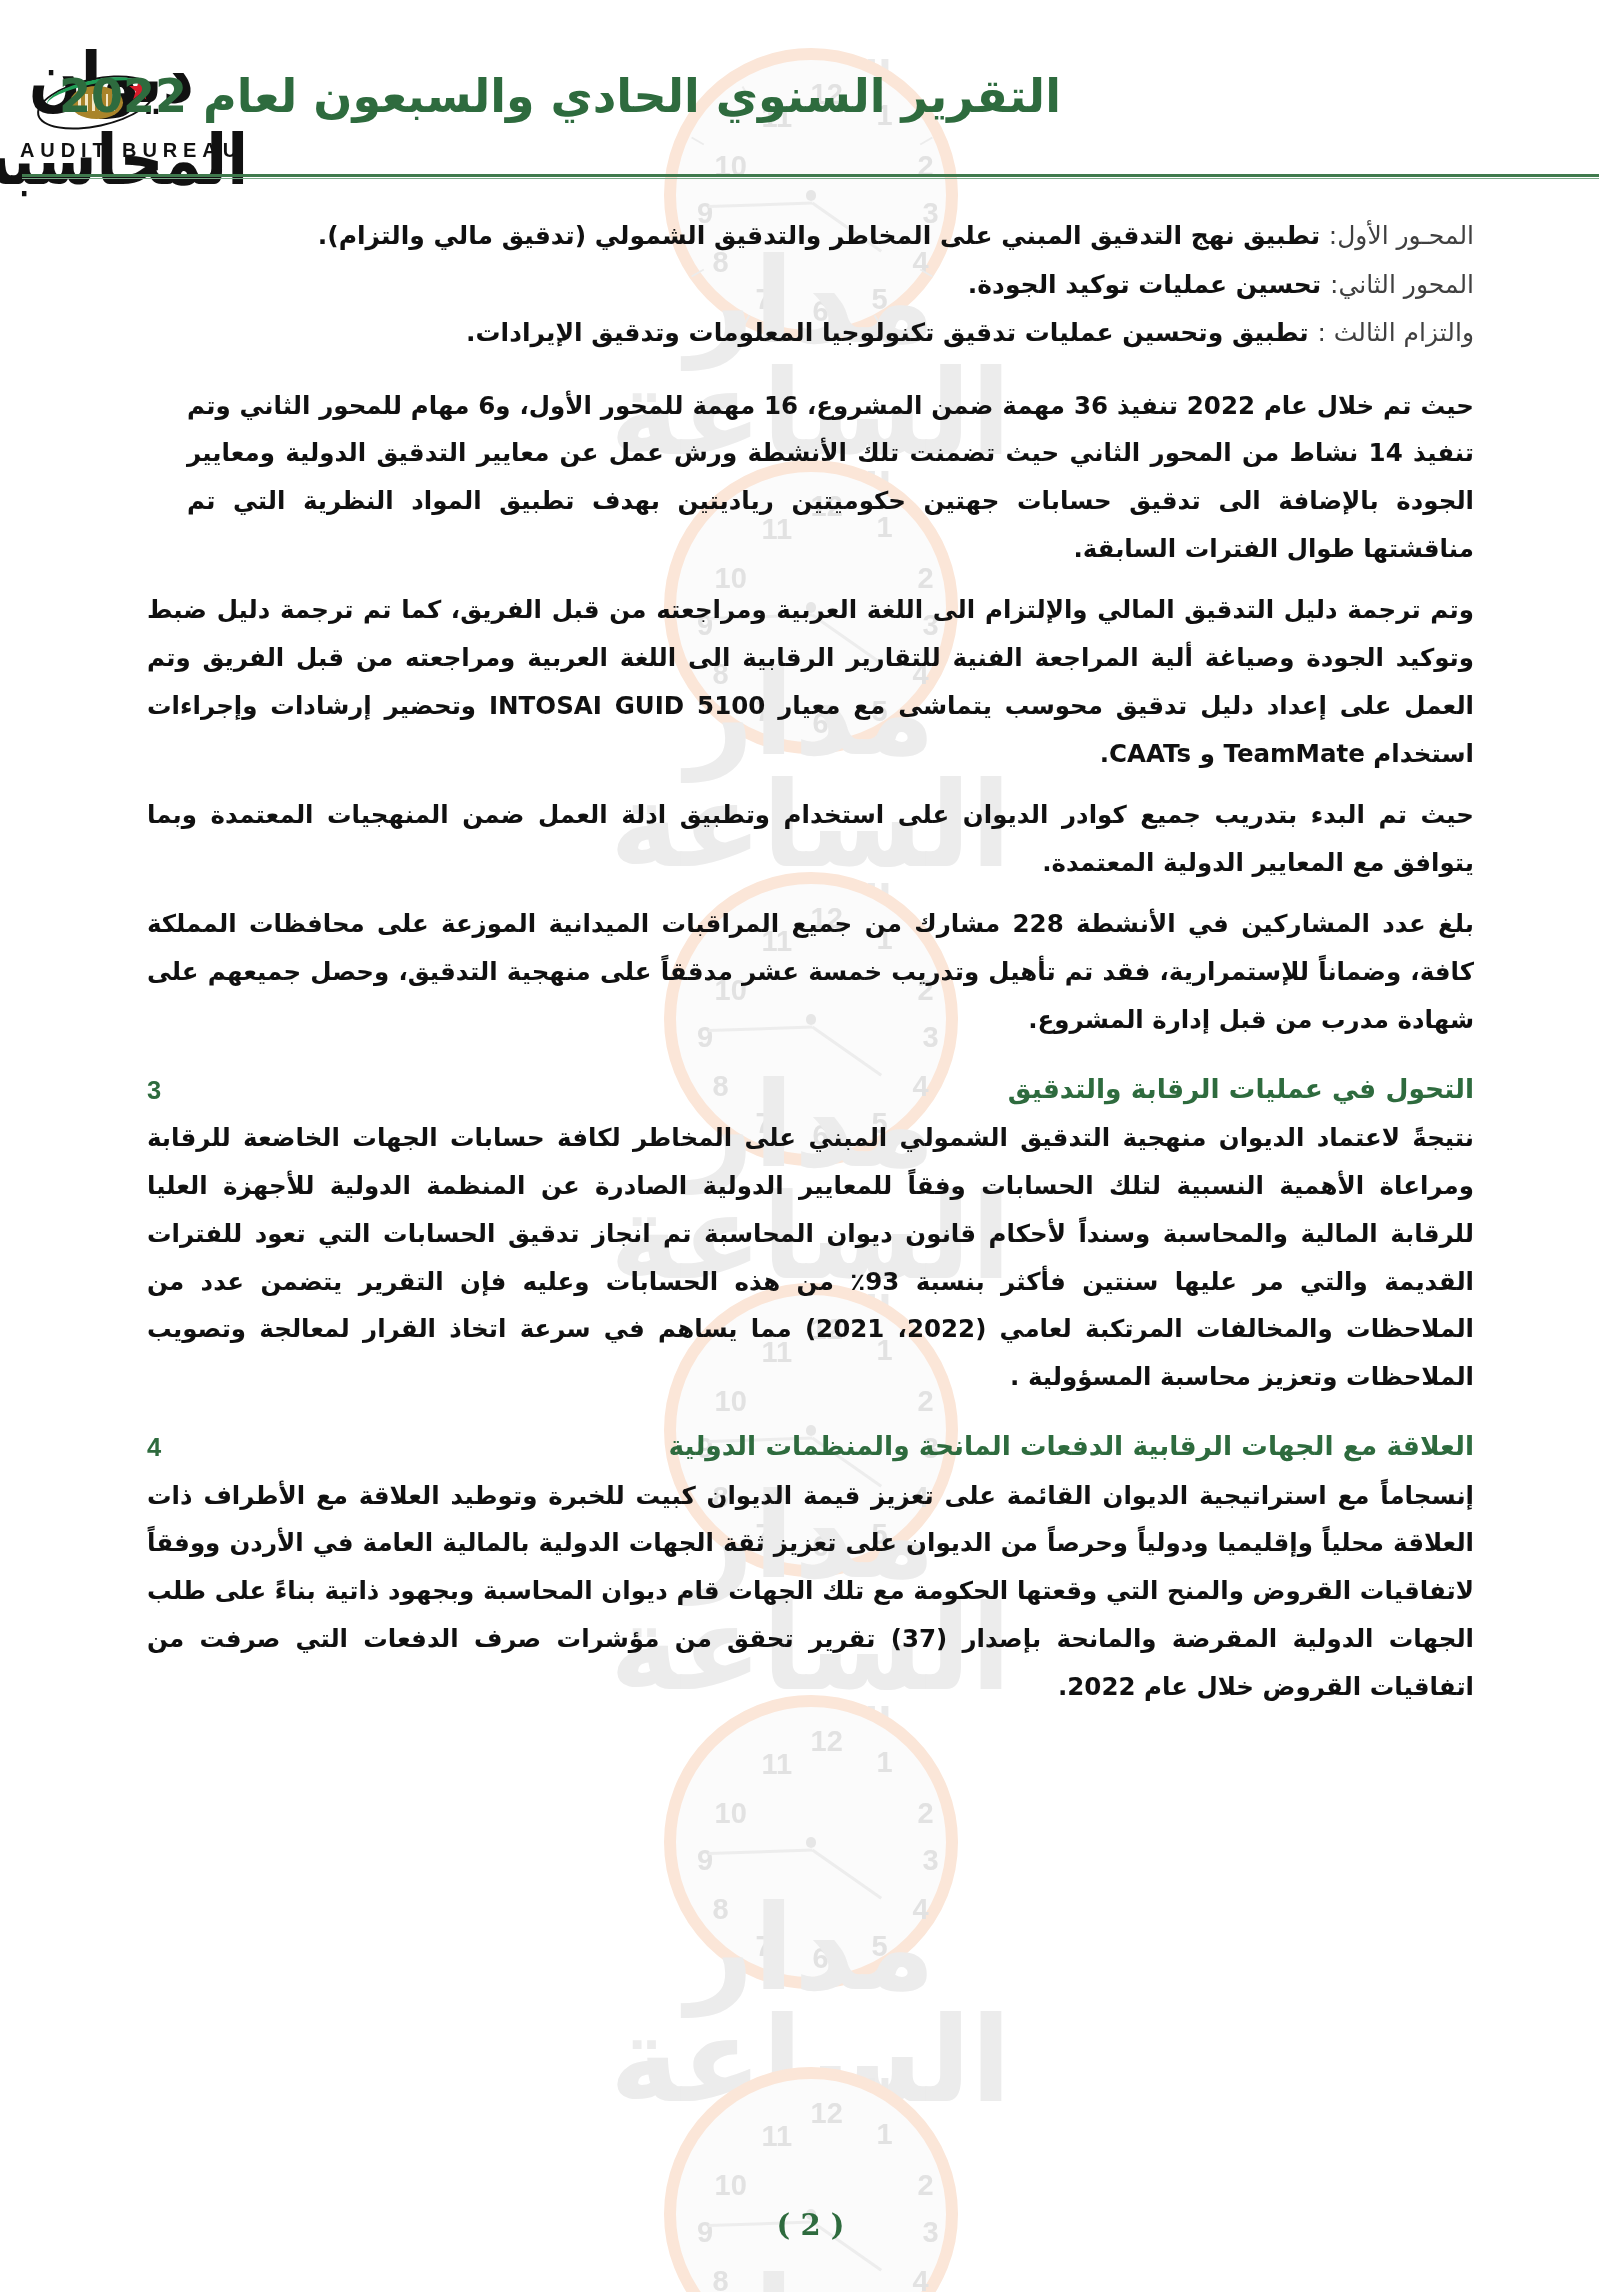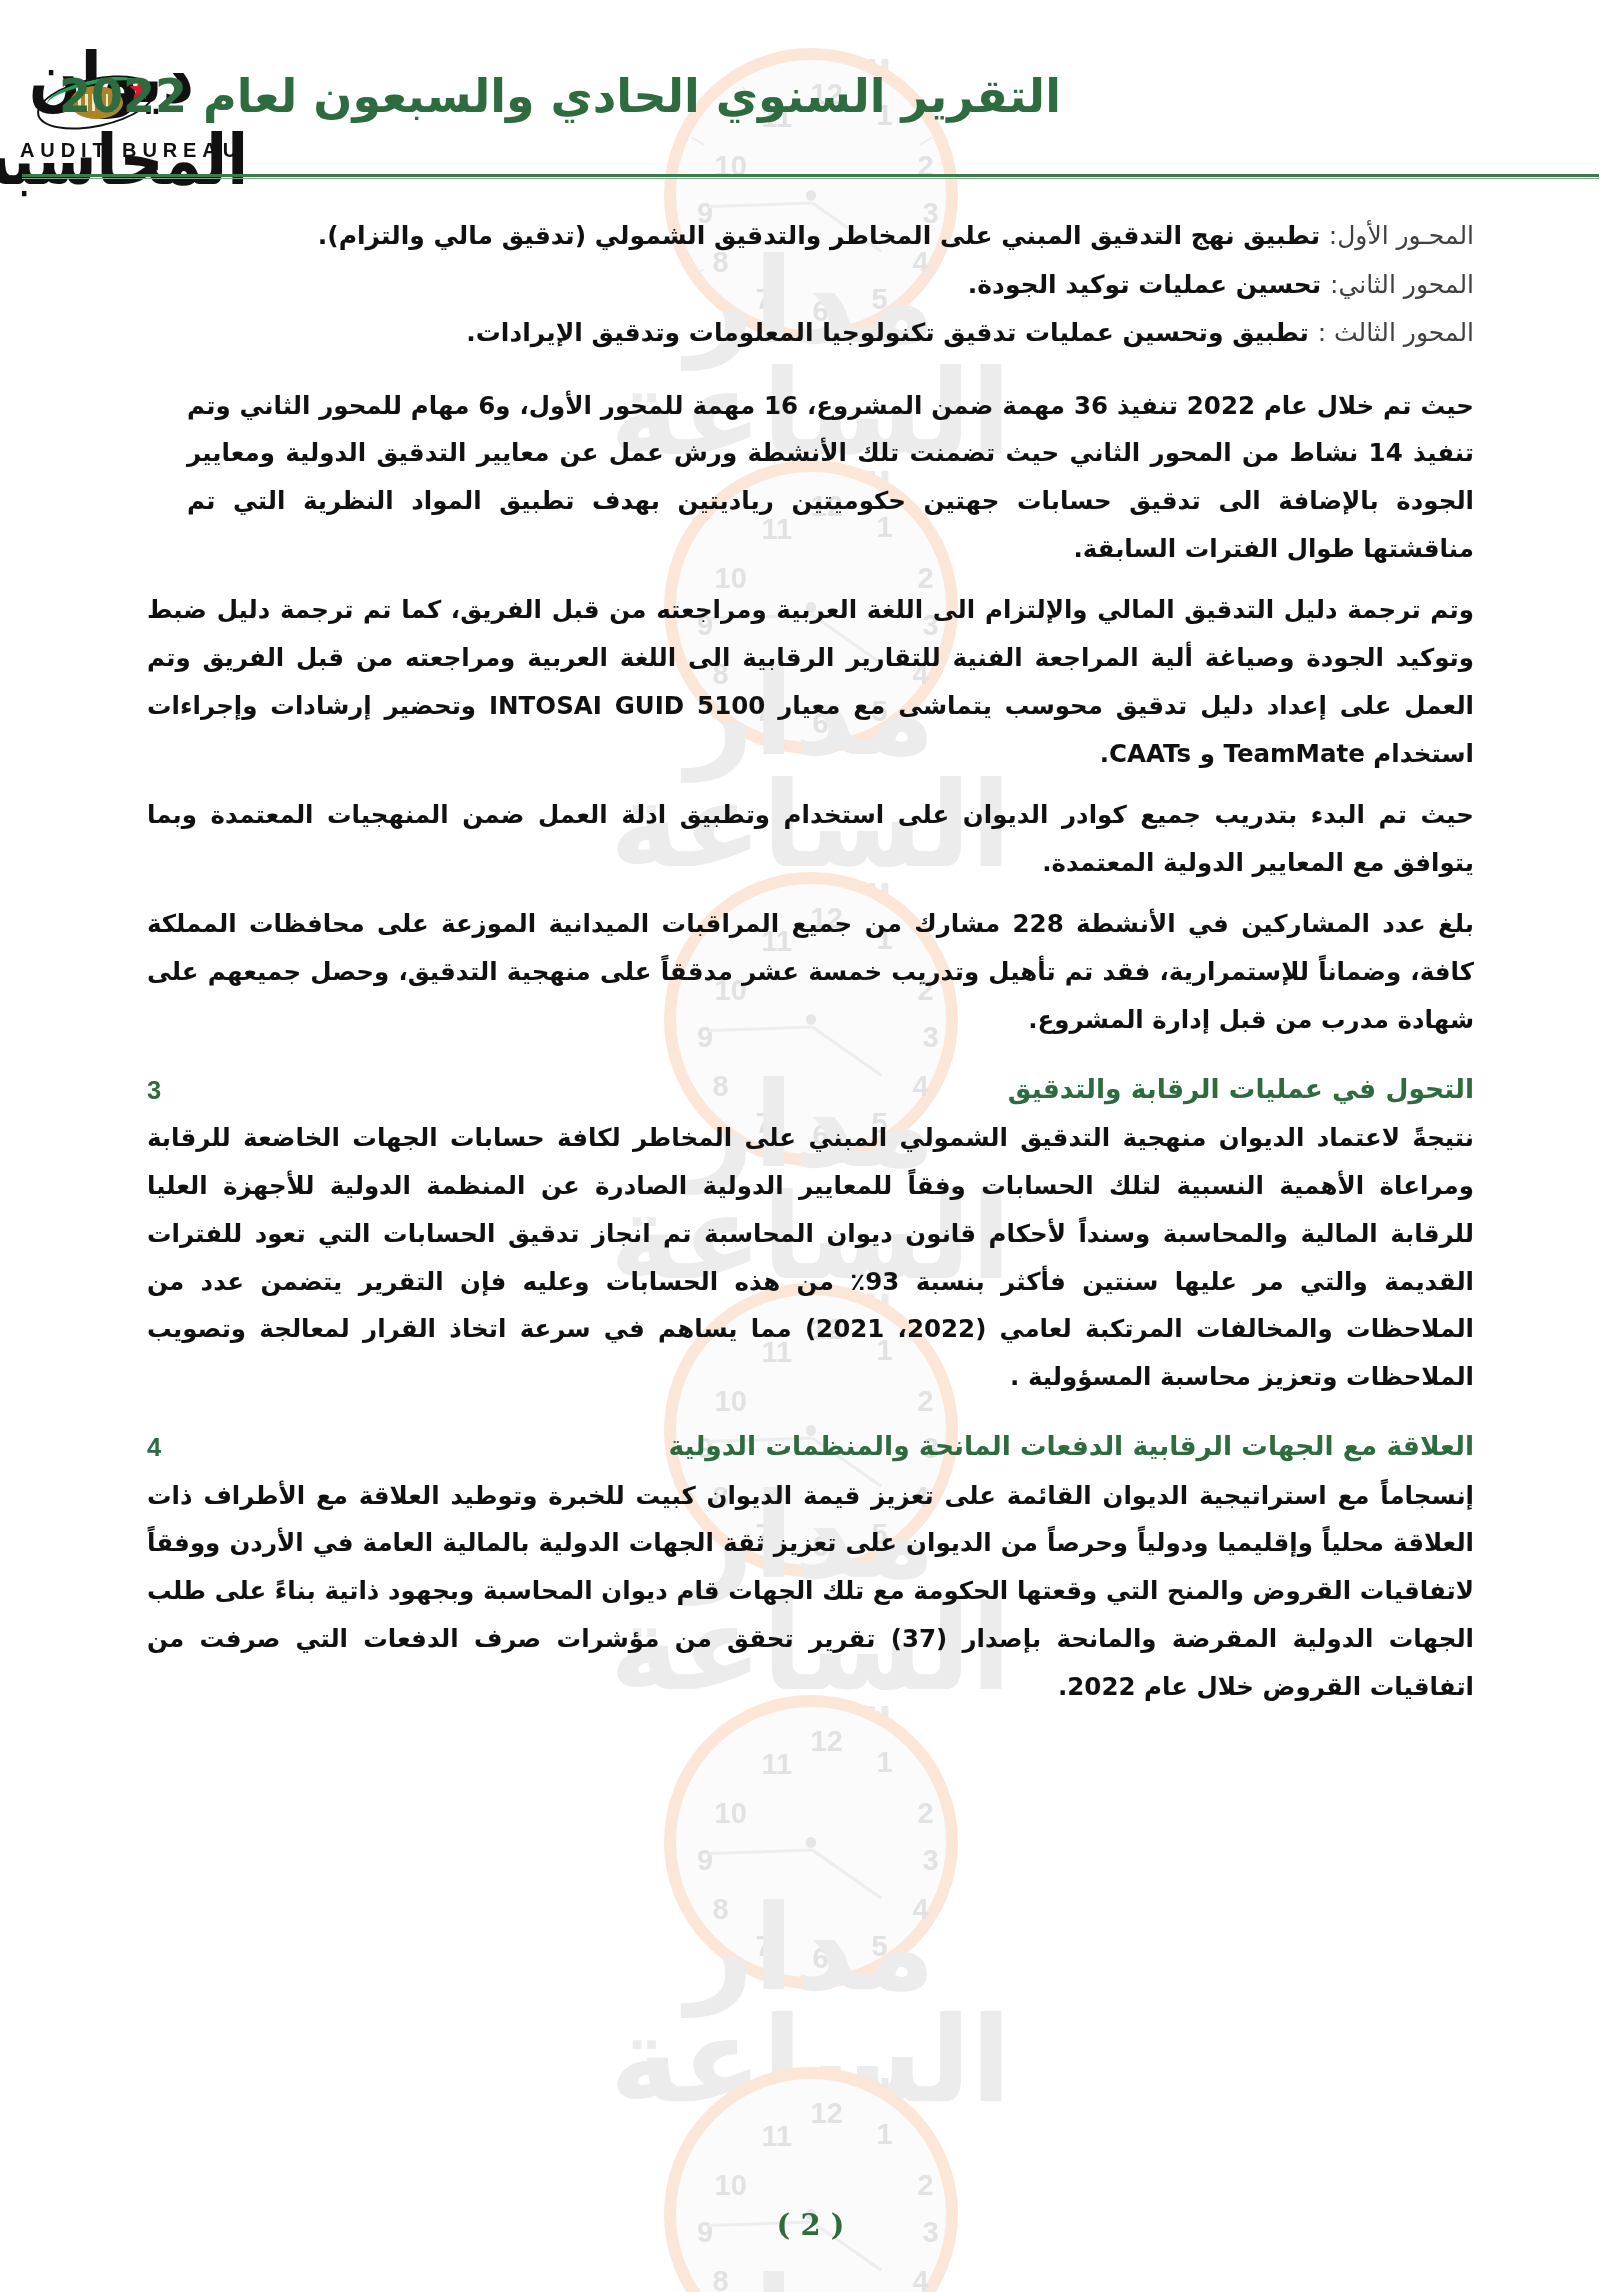--- a/index.html
+++ b/index.html
@@ -240,21 +240,21 @@
 
   <div class="body">
 
     <p class="axis-line">
       <span class="k-red">المحـور الأول:</span><span> تطبيق نهج التدقيق المبني على المخاطر والتدقيق الشمولي (تدقيق مالي والتزام).</span>
     </p>
     <p class="axis-line">
       <span class="k-red">المحور الثاني:</span><span> تحسين عمليات توكيد الجودة.</span>
     </p>
     <p class="axis-line">
-      <span class="k-red">المحور الثالث :</span><span> تطبيق وتحسين عمليات تدقيق تكنولوجيا المعلومات وتدقيق الإيرادات.</span>
+      <span class="k-red">والتزام الثالث :</span><span> تطبيق وتحسين عمليات تدقيق تكنولوجيا المعلومات وتدقيق الإيرادات.</span>
     </p>
 
     <p class="para t1">حيث تم خلال عام 2022 تنفيذ 36 مهمة ضمن المشروع، 16 مهمة للمحور الأول، و6 مهام للمحور الثاني وتم تنفيذ 14 نشاط من المحور الثاني حيث تضمنت تلك الأنشطة ورش عمل عن معايير التدقيق الدولية ومعايير الجودة بالإضافة الى تدقيق حسابات جهتين حكوميتين رياديتين بهدف تطبيق المواد النظرية التي تم مناقشتها طوال الفترات السابقة.</p>
     <p class="para">وتم ترجمة دليل التدقيق المالي والإلتزام الى اللغة العربية ومراجعته من قبل الفريق، كما تم ترجمة دليل ضبط وتوكيد الجودة وصياغة ألية المراجعة الفنية للتقارير الرقابية الى اللغة العربية ومراجعته من قبل الفريق وتم العمل على إعداد دليل تدقيق محوسب يتماشى مع معيار INTOSAI GUID 5100 وتحضير إرشادات وإجراءات استخدام TeamMate و CAATs.</p>
     <p class="para">حيث تم البدء بتدريب جميع كوادر الديوان على استخدام وتطبيق ادلة العمل ضمن المنهجيات المعتمدة وبما يتوافق مع المعايير الدولية المعتمدة.</p>
     <p class="para">بلغ عدد المشاركين في الأنشطة 228 مشارك من جميع المراقبات الميدانية الموزعة على محافظات المملكة كافة، وضماناً للإستمرارية، فقد تم تأهيل وتدريب خمسة عشر مدققاً على منهجية التدقيق، وحصل جميعهم على شهادة مدرب من قبل إدارة المشروع.</p>
 
     <div class="sec">
       <div class="sec-num">3</div>
       <div class="sec-title">التحول في عمليات الرقابة والتدقيق</div>

